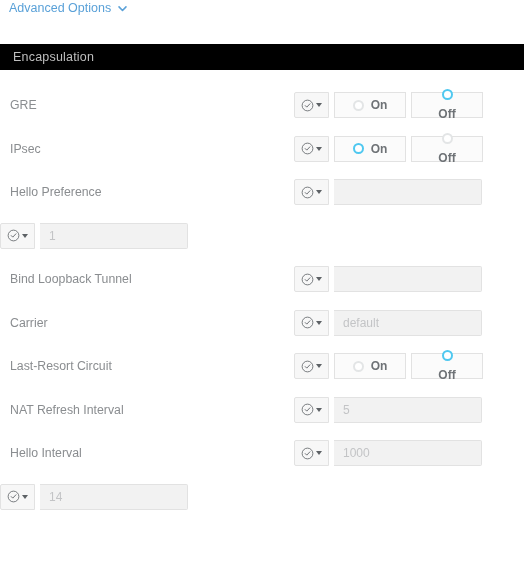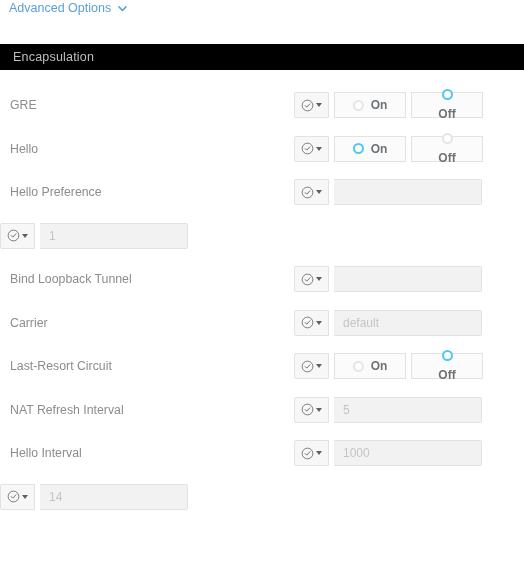--- a/index.html
+++ b/index.html
@@ -129,21 +129,21 @@
               <span class="txt">On</span>
             </div>
             <div class="radio-opt sel">
               <span class="dot"></span>
               <span class="txt">Off</span>
             </div>
           </div>
         </div>
       </div>
       <div class="row">
-        <div class="label">Hello</div>
+        <div class="label">IPsec</div>
         <div class="control">
           <div class="icon-btn">
             <svg viewBox="0 0 16 16" width="13" height="13">
               <circle cx="8" cy="8" r="6.6" fill="none" stroke="#5d6165" stroke-width="1"></circle>
               <path d="M5.2 8.1 L7.1 10 L11 5.9" fill="none" stroke="#5d6165" stroke-width="1.1" stroke-linecap="round" stroke-linejoin="round"></path>
             </svg>
             <span class="caret"></span>
           </div>
           <div class="radio-group">
             <div class="radio-opt sel">

